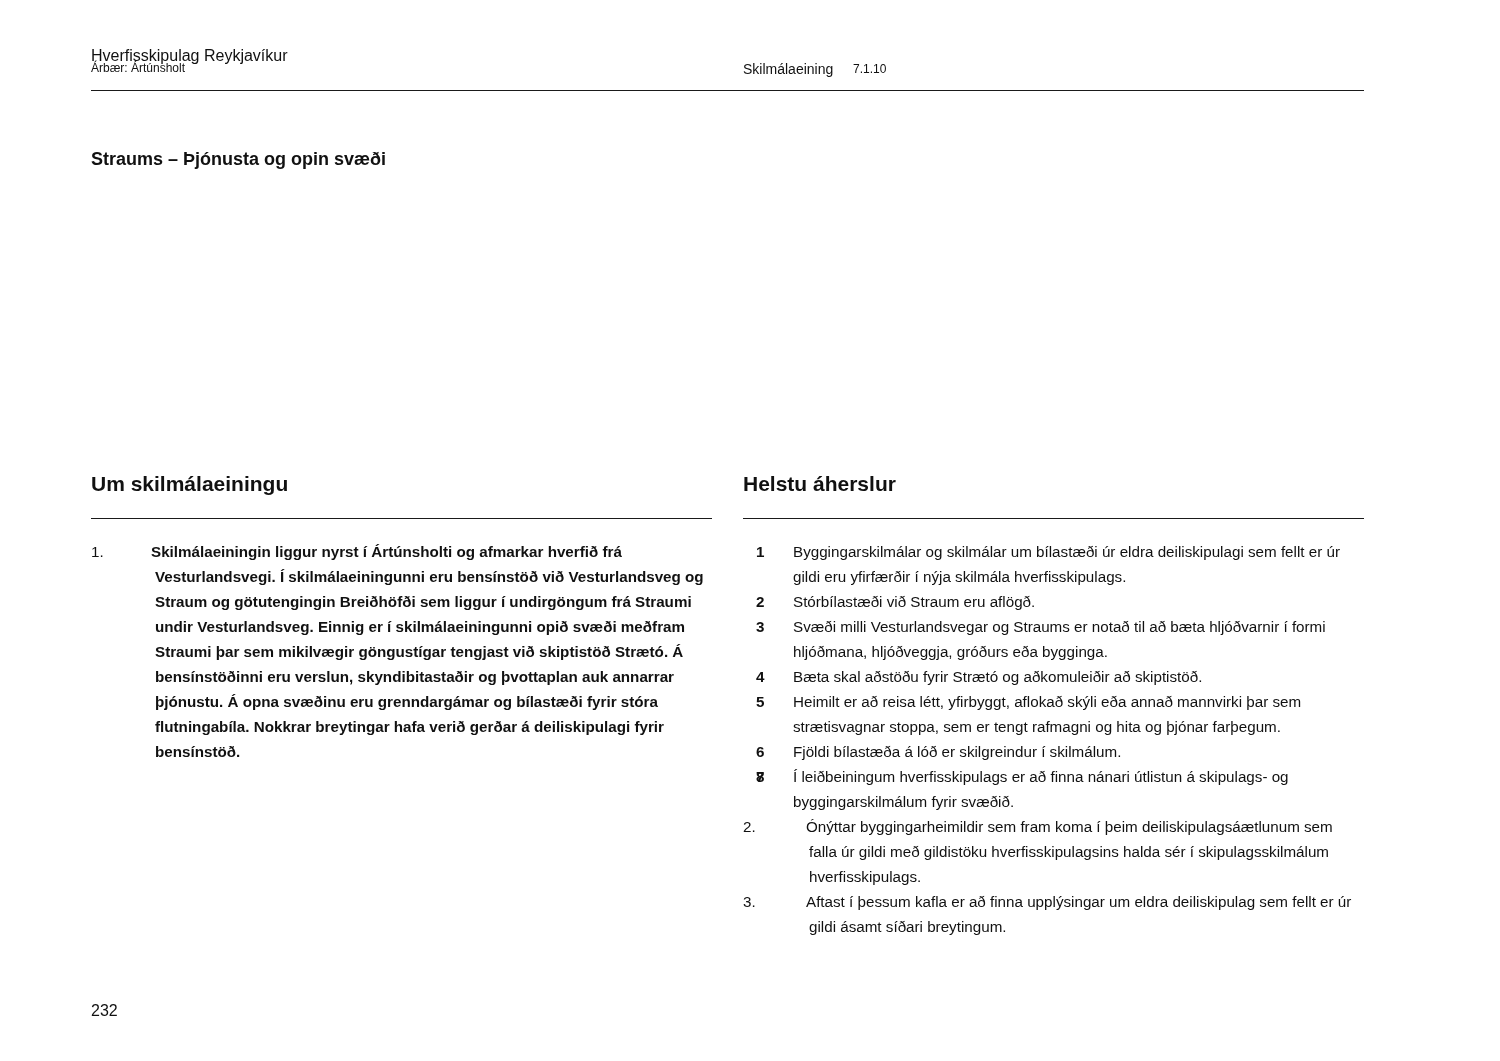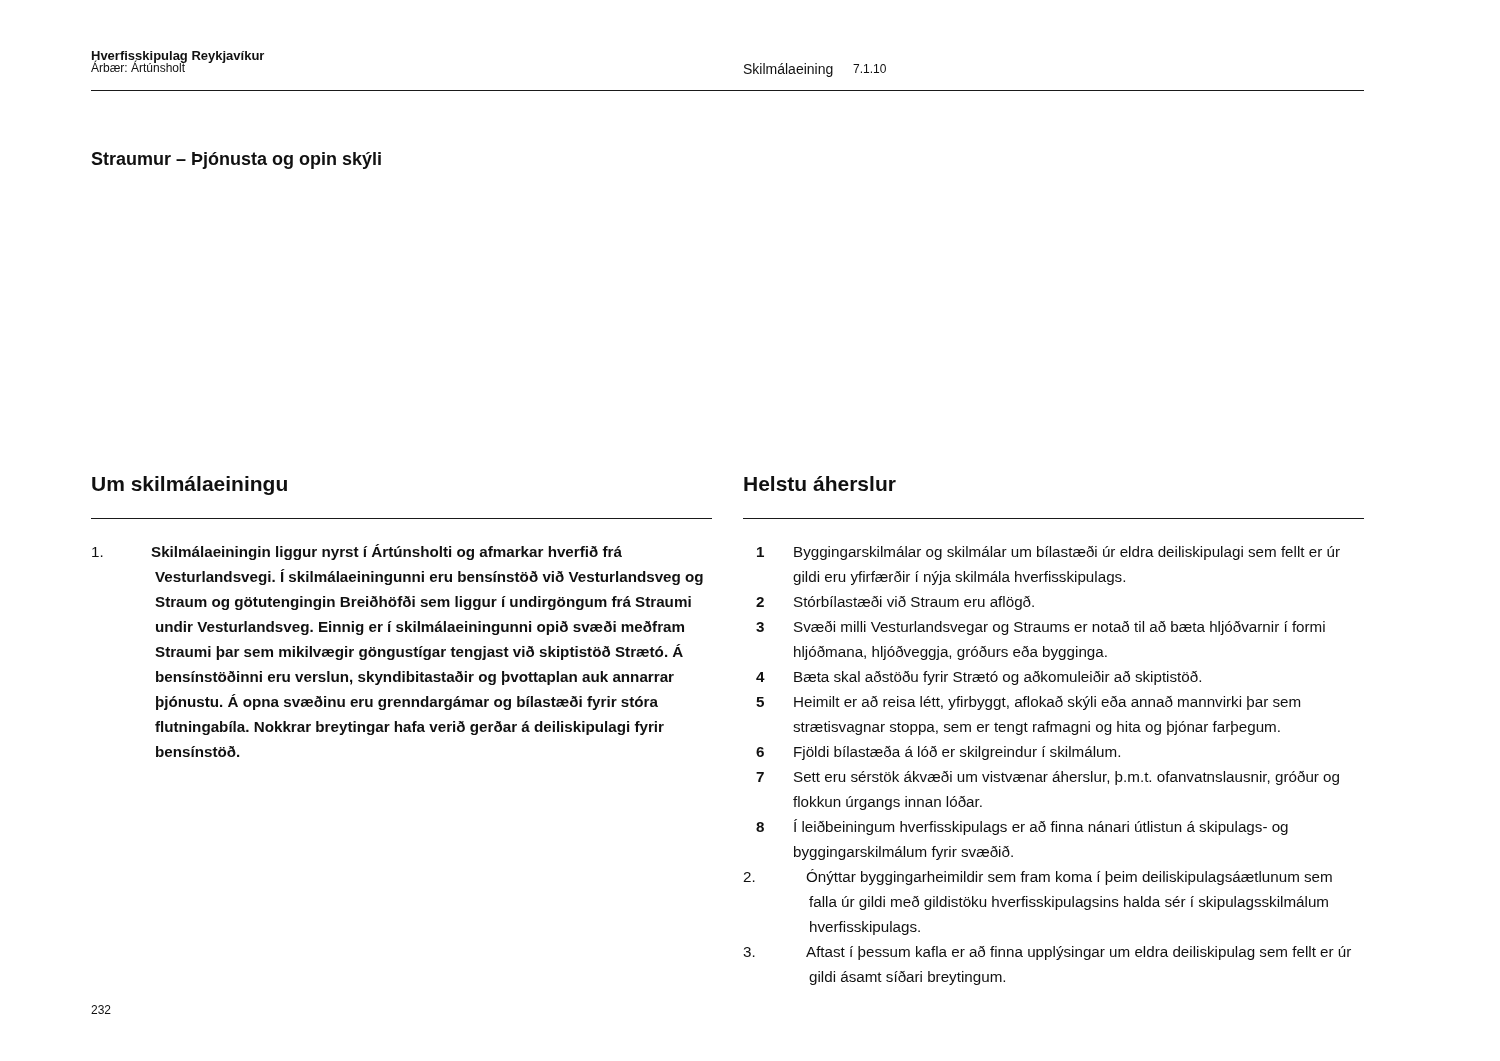--- a/index.html
+++ b/index.html
@@ -20,22 +20,22 @@
       left: 91px;
       top: 50px;
       width: 1273px;
       height: 40px;
       border-bottom: 1px solid #1a1a1a;
     }
     .doc-title {
       position: absolute;
       left: 0;
       top: 0;
-      font-size: 13px;
-      font-weight: bold;
+      font-size: 16px;
+      font-weight: normal;
       line-height: 12px;
       white-space: nowrap;
     }
     .doc-sub {
       position: absolute;
       left: 0;
       top: 12px;
       font-size: 12px;
       line-height: 12px;
       white-space: nowrap;
@@ -128,35 +128,35 @@
     .bullet .bnum {
       position: absolute;
       left: 13px;
       top: 0;
       font-weight: bold;
     }
     .page-number {
       position: absolute;
       left: 91px;
       top: 1004px;
-      font-size: 12px;
+      font-size: 16px;
       line-height: 13px;
     }
   </style>
 </head>
 <body>
 
 <div class="header">
   <div class="doc-title">Hverfisskipulag Reykjavíkur</div>
   <div class="doc-sub">Árbær: Ártúnsholt</div>
   <div class="section-label">Skilmálaeining</div>
   <div class="section-number">7.1.10</div>
 </div>
 
-<h1 class="page-title">Straumur – Þjónusta og opin skýli</h1>
+<h1 class="page-title">Straums – Þjónusta og opin svæði</h1>
 
 <div class="column col-left">
   <h2 class="col-heading">Um skilmálaeiningu</h2>
   <div class="col-body">
     <div class="num-para">
       <span class="num">1.</span>
       <span class="txt">Skilmálaeiningin liggur nyrst í Ártúnsholti og afmarkar hverfið frá Vesturlandsvegi. Í skilmálaeiningunni eru bensínstöð við Vesturlandsveg og Straum og götutengingin Breiðhöfði sem liggur í undirgöngum frá Straumi undir Vesturlandsveg. Einnig er í skilmálaeiningunni opið svæði meðfram Straumi þar sem mikilvægir göngustígar tengjast við skiptistöð Strætó. Á bensínstöðinni eru verslun, skyndibitastaðir og þvottaplan auk annarrar þjónustu. Á opna svæðinu eru grenndargámar og bílastæði fyrir stóra flutningabíla. Nokkrar breytingar hafa verið gerðar á deiliskipulagi fyrir bensínstöð.</span>
     </div>
   </div>
 </div>
@@ -184,21 +184,20 @@
       <li class="bullet">
         <span class="bnum">5</span>
         <span>Heimilt er að reisa létt, yfirbyggt, aflokað skýli eða annað mannvirki þar sem strætisvagnar stoppa, sem er tengt rafmagni og hita og þjónar farþegum.</span>
       </li>
       <li class="bullet">
         <span class="bnum">6</span>
         <span>Fjöldi bílastæða á lóð er skilgreindur í skilmálum.</span>
       </li>
       <li class="bullet">
         <span class="bnum">7</span>
-        <span>Sett eru sérstök ákvæði um vistvænar áherslur, þ.m.t. ofanvatnslausnir, gróður og flokkun úrgangs innan lóðar.</span>
       </li>
       <li class="bullet">
         <span class="bnum">8</span>
         <span>Í leiðbeiningum hverfisskipulags er að finna nánari útlistun á skipulags- og byggingarskilmálum fyrir svæðið.</span>
       </li>
     </ul>
     <div class="right-para">
       <span class="num">2.</span>
       <span class="txt">Ónýttar byggingarheimildir sem fram koma í þeim deiliskipulagsáætlunum sem falla úr gildi með gildistöku hverfisskipulagsins halda sér í skipulagsskilmálum hverfisskipulags.</span>
     </div>

